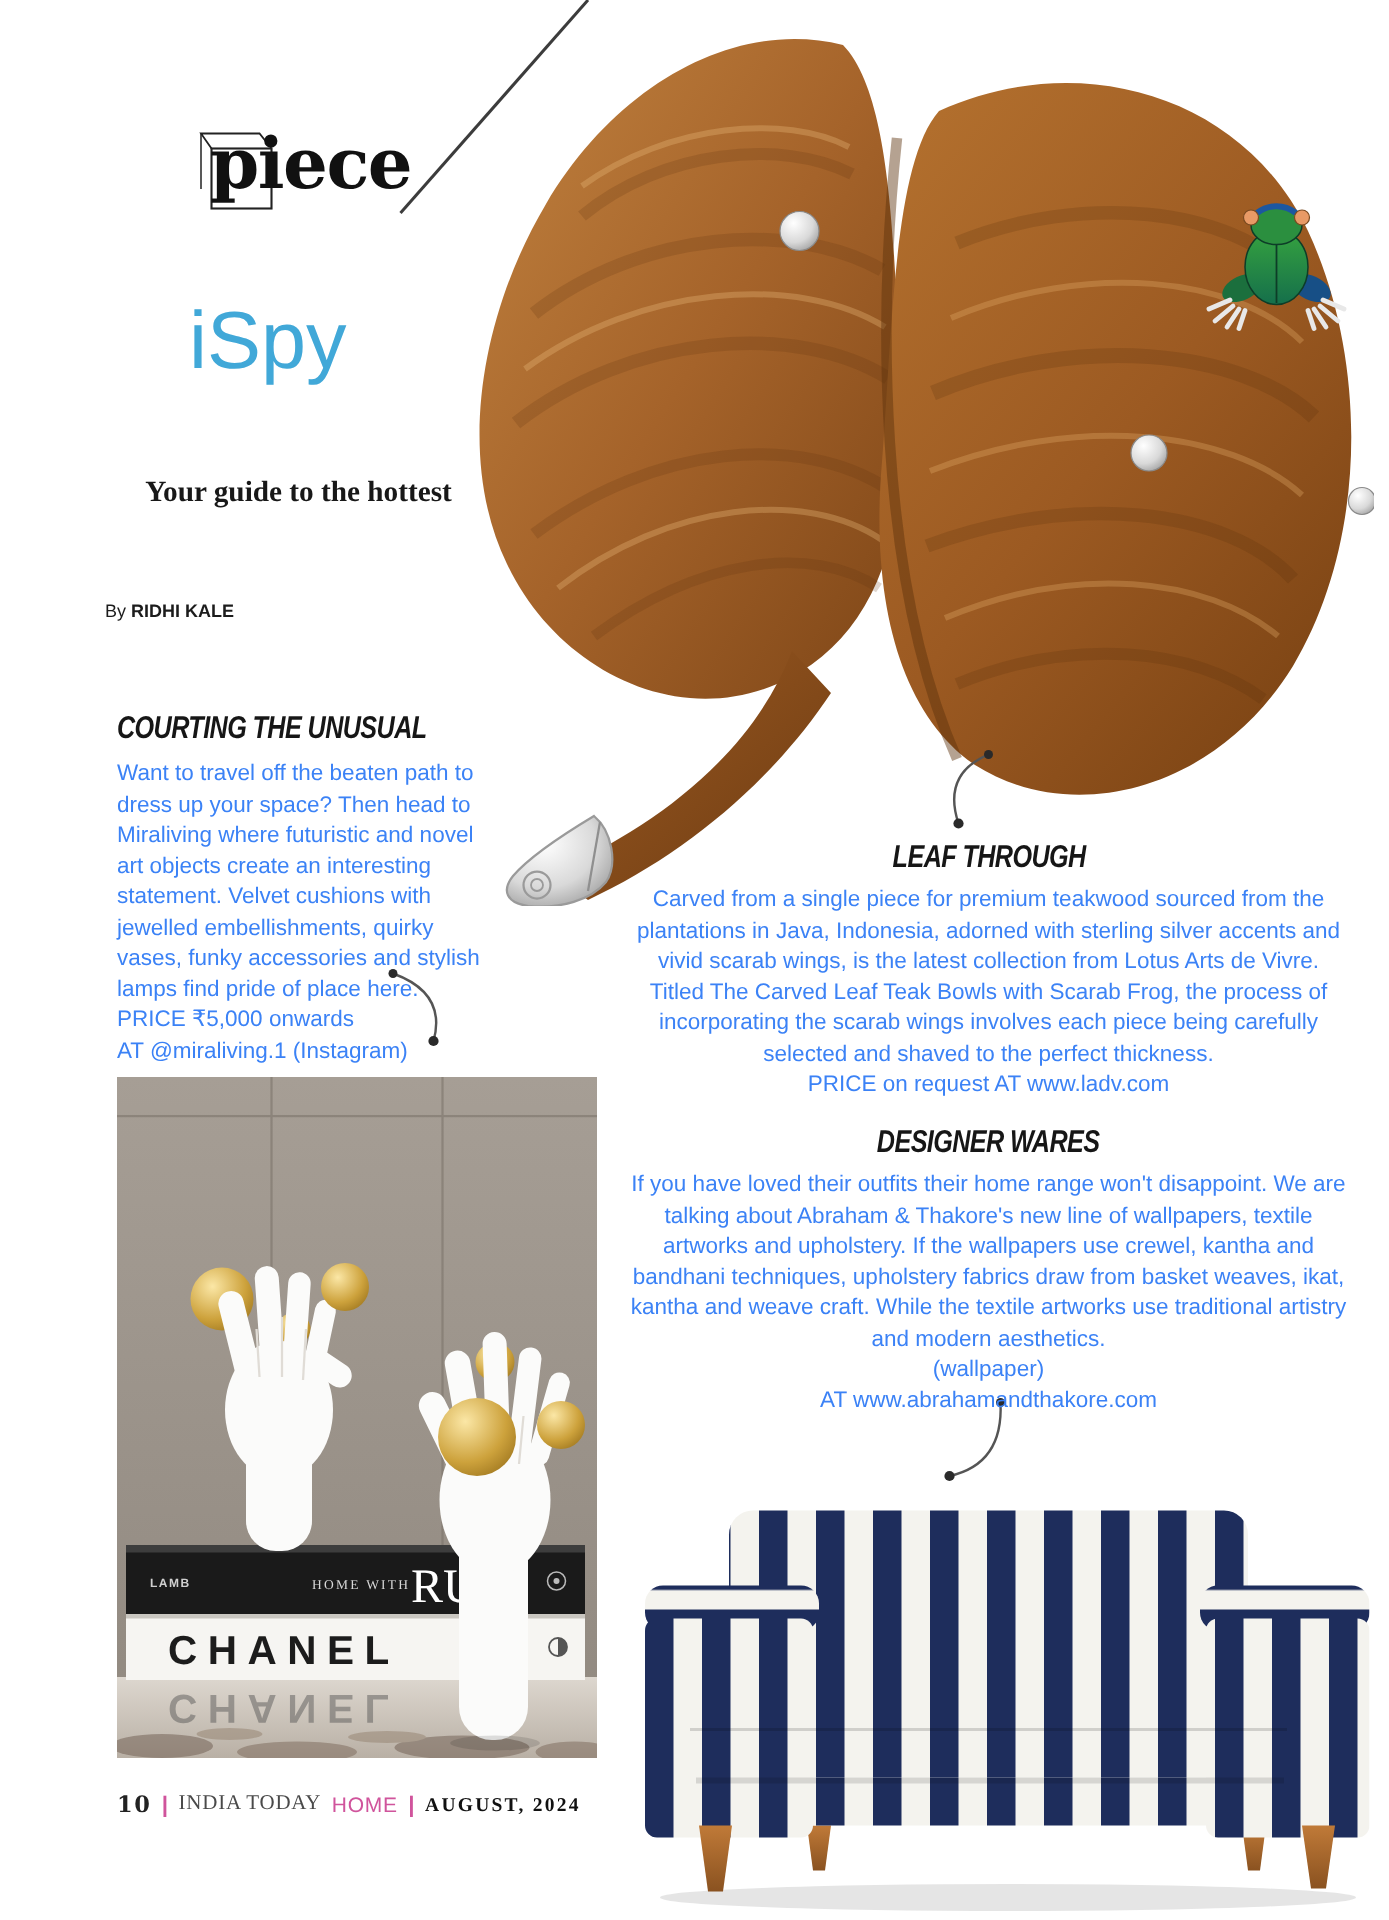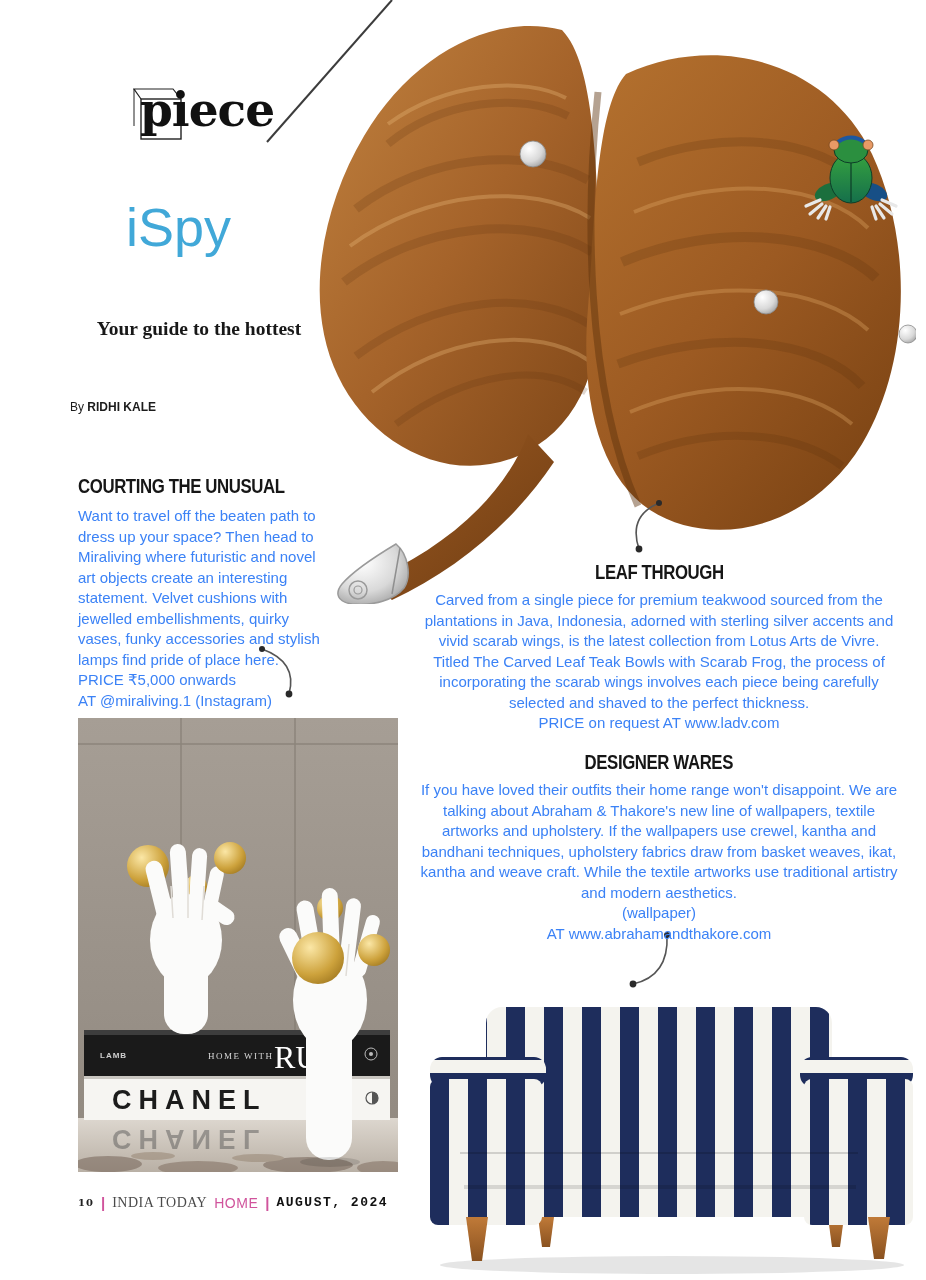--- a/index.html
+++ b/index.html
@@ -31,21 +31,21 @@
     position:absolute; left:70px; top:306px; width:258px; text-align:center;
     font-family:"Liberation Serif","DejaVu Serif",serif; font-weight:bold;
     font-size:19.5px; line-height:21px; color:#181818;margin-top:12px;
   }
   .byline { position:absolute; left:70px; top:352px; width:258px; text-align:left;
     font-size:12px; color:#1c1c1c;margin-top:48px; }
   .byline b { font-weight:bold; }
 
   
   .sec-title {
-    font-weight:bold; font-size:21px; color:#161616;
+    font-weight:bold; font-style:italic; font-size:21px; color:#161616;
     letter-spacing:-0.5px; white-space:nowrap;
   }
   .sec-title > span { display:inline-block; transform:scaleX(.8); }
   .left-col .sec-title > span { transform-origin:left center; }
   .center-col .sec-title { text-align:center; }
   .center-col .sec-title > span { transform-origin:center center; }
   .body-txt { font-size:15px; line-height:20.5px; color:#3b82f6; }
   .left-col { position:absolute; left:78px; top:474px; width:245px; }
   .left-col .body-txt { margin-top:8px; }
   .center-col { position:absolute; text-align:center; }
@@ -56,25 +56,25 @@
   
   .leaf-photo { position:absolute; left:296px; top:4px; }
   .hands-photo { position:absolute; left:78px; top:718px; }
   .sofa-photo { position:absolute; left:430px; top:995px; }
   .connector { position:absolute; }
 
   
   .footer { position:absolute; left:78px; top:1194px; font-size:14px;
     display:flex; align-items:center; gap:7px; }
   .footer .pgnum { font-family:"DejaVu Serif","Liberation Serif",serif;
-    font-weight:bold; font-size:10px; letter-spacing:1px; color:#222; }
+    font-weight:bold; font-size:15px; letter-spacing:1px; color:#222; }
   .footer .sep { color:#d0549c; font-weight:bold; font-size:15px; }
   .footer .mag { color:#4a4a4a; letter-spacing:0.5px;font-family:Liberation Serif, serif; }
   .footer .mag-hl { color:#d0549c; letter-spacing:0.5px; }
-  .footer .issue { font-family:Liberation Mono, monospace;
+  .footer .issue { font-family:Liberation Serif, serif;
     font-weight:bold; font-size:13px; letter-spacing:1.5px; color:#111; }
 </style>
 </head>
 <body>
 
 <div class="page">
 
   <div class="brand-wrap">
     <svg class="brand-box-svg" width="58" height="58" viewBox="0 0 58 58">
       <rect x="9" y="13" width="40" height="40" fill="none" stroke="#222" stroke-width="1.4"></rect>

